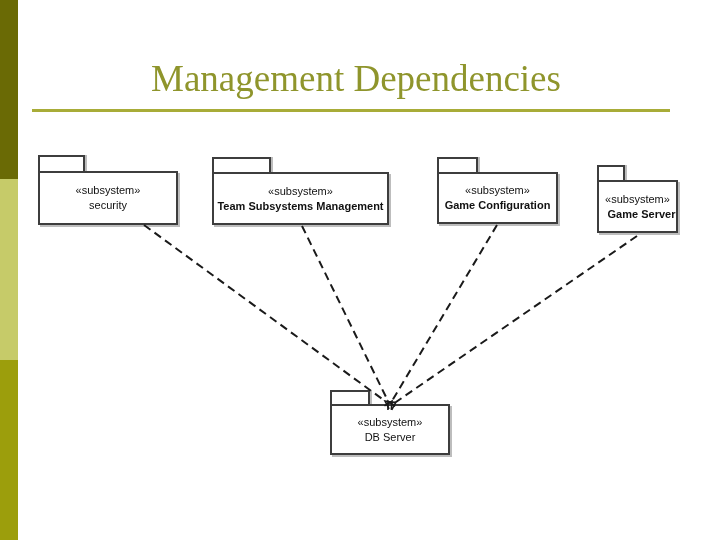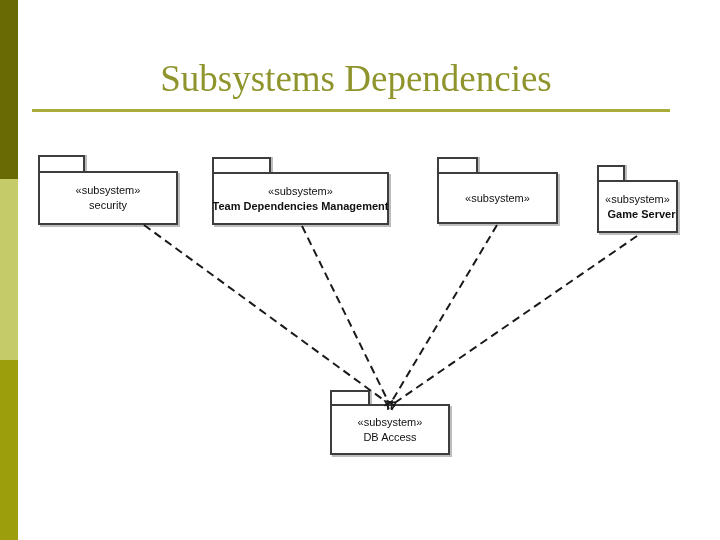--- a/index.html
+++ b/index.html
@@ -85,59 +85,60 @@
 <body>
 
 <div class="slide">
 
   <div class="accent-bar">
     <div class="accent-seg s0" style="background: rgb(106, 106, 5);"></div>
     <div class="accent-seg s1" style="background: rgb(198, 203, 105);"></div>
     <div class="accent-seg s2" style="background: rgb(156, 158, 12);"></div>
   </div>
 
-  <h1 class="slide-title" style="color: rgb(143, 149, 44);">Subsystems Dependencies</h1>
+  <h1 class="slide-title" style="color: rgb(143, 149, 44);">Management Dependencies</h1>
   <div class="title-rule" style="background: rgb(168, 172, 56);"></div>
 
   <div class="pkg" style="left:38px; top:155px;">
     <div class="pkg-tab" style="width:47px; height:16px;"></div>
     <div class="pkg-body" style="width:140px; height:54px;">
       <div class="pkg-stereotype">«subsystem»</div>
       <div class="pkg-name">security</div>
     </div>
   </div>
 
   <div class="pkg" style="left:212px; top:157px;">
     <div class="pkg-tab" style="width:59px; height:15px;"></div>
     <div class="pkg-body" style="width:177px; height:53px;">
       <div class="pkg-stereotype">«subsystem»</div>
-      <div class="pkg-name" style="font-weight: bold;">Team Dependencies Management</div>
+      <div class="pkg-name" style="font-weight: bold;">Team Subsystems Management</div>
     </div>
   </div>
 
   <div class="pkg" style="left:437px; top:157px;">
     <div class="pkg-tab" style="width:41px; height:15px;"></div>
     <div class="pkg-body" style="width:121px; height:52px;">
       <div class="pkg-stereotype">«subsystem»</div>
+      <div class="pkg-name" style="font-weight: bold;">Game Configuration</div>
     </div>
   </div>
 
   <div class="pkg" style="left:597px; top:165px;">
     <div class="pkg-tab" style="width:28px; height:15px;"></div>
     <div class="pkg-body" style="width:81px; height:53px;">
       <div class="pkg-stereotype">«subsystem»</div>
       <div class="pkg-name" style="font-weight: bold; margin-left: 8px;">Game Server</div>
     </div>
   </div>
 
   <div class="pkg" style="left:330px; top:390px;">
     <div class="pkg-tab" style="width:40px; height:14px;"></div>
     <div class="pkg-body" style="width:120px; height:51px;">
       <div class="pkg-stereotype">«subsystem»</div>
-      <div class="pkg-name">DB Access</div>
+      <div class="pkg-name">DB Server</div>
     </div>
   </div>
 
   <svg class="arrows-svg" width="720" height="540" viewBox="0 0 720 540" xmlns="http://www.w3.org/2000/svg">
     <defs>
       <marker id="openArrow" markerUnits="userSpaceOnUse" markerWidth="12" markerHeight="12" refX="2" refY="5.5" orient="auto">
         <path d="M10,1.5 L2,5.5 L10,9.5" fill="none" stroke="#1a1a1a" stroke-width="1.6"></path>
       </marker>
     </defs>
     <line class="dep-line" x1="144" y1="225" x2="385" y2="401" marker-end="url(#openArrow)"></line>

